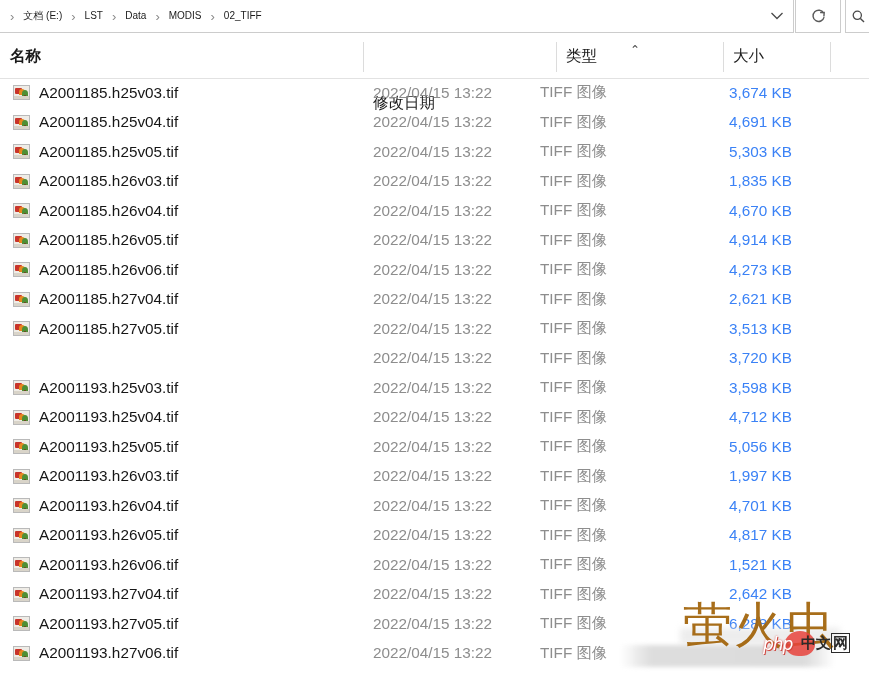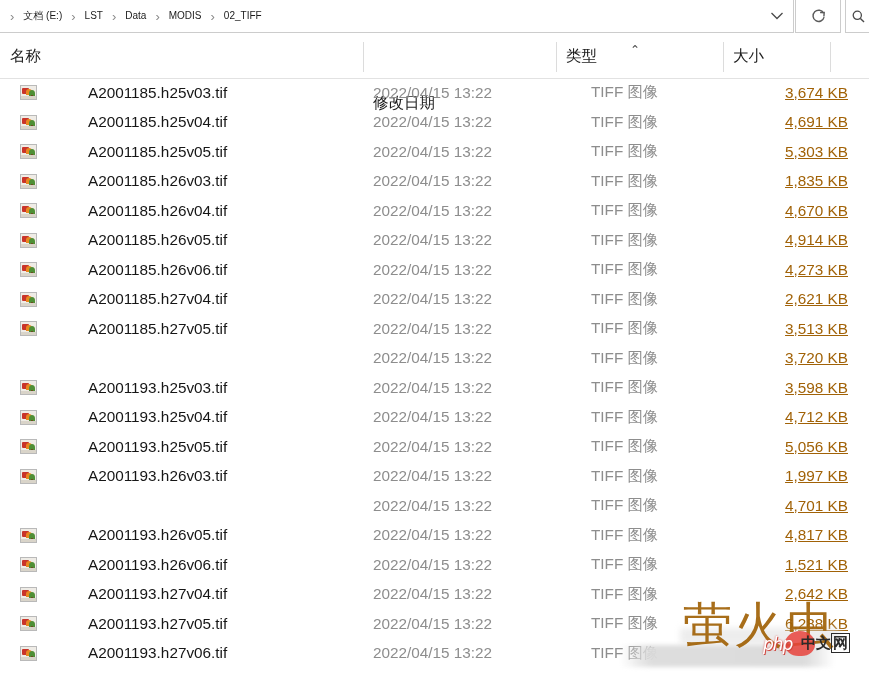--- a/index.html
+++ b/index.html
@@ -143,41 +143,39 @@
   .cell {
     position: absolute;
     top: 0;
     height: 29.5px;
     display: flex;
     align-items: center;
     font-size: 15.3px;
     white-space: nowrap;
   }
   .cell-name {
-    left: 20px;
+    left: 13px;
     width: 350px;
     color: #161616;
-    gap: 42px;
   }
   .cell-date {
     left: 373px;
     width: 180px;
     color: #8d8d8d;
   }
   .cell-type {
-    left: 591px;
+    left: 540px;
     width: 150px;
     color: #8d8d8d;
   }
   .cell-size {
-    left: 720px;
+    left: 664px;
     width: 128px;
-    color: #a16207;
+    color: #3b82f6;
     justify-content: flex-end;
-    text-decoration: underline;
   }
   .fileicon {
     width: 17px;
     height: 15px;
     margin-right: 9px;
     flex: 0 0 auto;
     border: 1px solid #b9b9b9;
     background: #f4f2ee;
     box-sizing: border-box;
     position: relative;
@@ -308,21 +306,21 @@
 
     <div class="search-box" title="搜索">
       <svg width="13" height="13" viewBox="0 0 13 13" aria-hidden="true">
         <circle cx="5.3" cy="5.3" r="4.1" fill="none" stroke="#4a4a4a" stroke-width="1.3"></circle>
         <path d="M8.4 8.4 L12 12" stroke="#4a4a4a" stroke-width="1.4"></path>
       </svg>
     </div>
   </div>
 
   <div class="colheader">
-    <div class="col-cell" style="left:0px;width:363px;">
+    <div class="col-cell" style="left:0px;width:363px;font-weight:bold;">
       <span>名称</span>
     </div>
     <div class="col-divider" style="left:363px;"></div>
 
     <div class="col-cell" style="left:363px;width:193px;margin-top:47px;">
       <span>修改日期</span>
     </div>
     <div class="col-divider" style="left:556px;"></div>
 
     <div class="col-cell" style="left:556px;width:167px;">
@@ -545,20 +543,31 @@
             <i class="fi-trunk"></i>
             <i class="fi-base"></i>
           </span>
           <span>A2001193.h26v03.tif</span>
         </div>
         <div class="cell cell-date">2022/04/15 13:22</div>
         <div class="cell cell-type">TIFF 图像</div>
         <div class="cell cell-size">1,997 KB</div>
       </div>
       <div class="row">
+        <div class="cell cell-name">
+          <span class="fileicon">
+            <i class="fi-sky"></i>
+            <i class="fi-red"></i>
+            <i class="fi-orange"></i>
+            <i class="fi-green"></i>
+            <i class="fi-trunk"></i>
+            <i class="fi-base"></i>
+          </span>
+          <span>A2001193.h26v04.tif</span>
+        </div>
         <div class="cell cell-date">2022/04/15 13:22</div>
         <div class="cell cell-type">TIFF 图像</div>
         <div class="cell cell-size">4,701 KB</div>
       </div>
       <div class="row">
         <div class="cell cell-name">
           <span class="fileicon">
             <i class="fi-sky"></i>
             <i class="fi-red"></i>
             <i class="fi-orange"></i>

